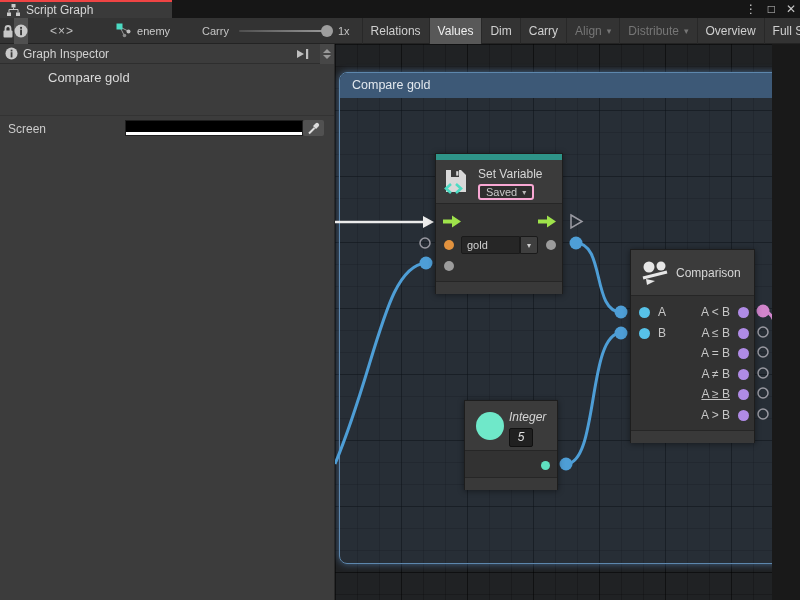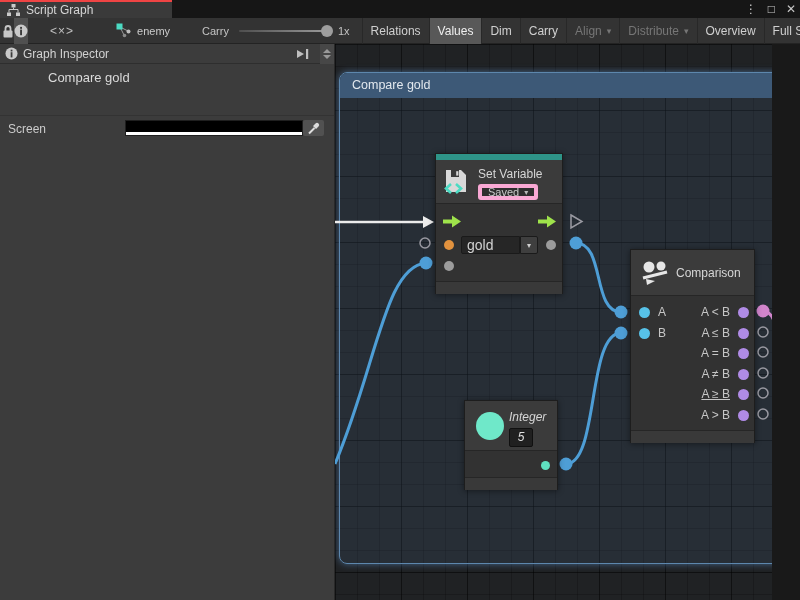--- a/index.html
+++ b/index.html
@@ -97,28 +97,28 @@
   .dot-cyan { background:#57c2e8; }  .dot-purple { background:#b08be6; }
   .dot-teal { background:#5fe0c0; }
 
   
   .node-setvar { left:100px; top:109px; width:128px; height:141px; }
   .sv-strip { position:absolute; left:0; top:0; width:100%; height:6px; background:#2e9488; }
   .node-setvar .nhead { top:6px; height:44px; border-bottom:1px solid #262626; }
   .sv-icon { position:absolute; left:7px; top:15px; }
   .node-setvar .ntitle { left:42px; top:13px; }
   .sv-pill { position:absolute; left:42px; top:30px; height:16px; background:#2e2e2e;
-             border:4px solid #f9a8d4; border-radius:3px; display:flex; align-items:center;
+             border:2px solid #f9a8d4; border-radius:3px; display:flex; align-items:center;
              gap:5px; padding:0 6px; font-size:11px; color:#c9c9c9; }
   .sv-pill .caret { font-size:8px; color:#b8b8b8; }
   .sv-arrow-l { position:absolute; left:6px; top:61px; }
   .sv-arrow-r { position:absolute; left:101px; top:61px; }
   .sv-dot-name { left:8px; top:86px; width:10px; height:10px; }
   .sv-select { position:absolute; left:25px; top:82px; width:59px; height:18px; background:#262626;
-               border:1px solid #1a1a1a; border-radius:2px 0 0 2px; font-size:14px; color:#d2d2d2;
+               border:1px solid #1a1a1a; border-radius:2px 0 0 2px; font-size:11px; color:#d2d2d2;
                line-height:16px; padding-left:5px; }
   .sv-select-btn { position:absolute; left:84px; top:82px; width:18px; height:18px; background:#3f3f3f;
                    border:1px solid #1a1a1a; border-radius:0 2px 2px 0; font-size:8px; color:#cfcfcf;
                    display:flex; align-items:center; justify-content:center; }
   .sv-dot-out { left:110px; top:86px; width:10px; height:10px; }
   .sv-dot-val { left:8px; top:107px; width:10px; height:10px; }
   .node-setvar .nfoot { top:127px; height:13px; }
 
   
   .node-cmp { left:295px; top:205px; width:125px; height:194px; }

